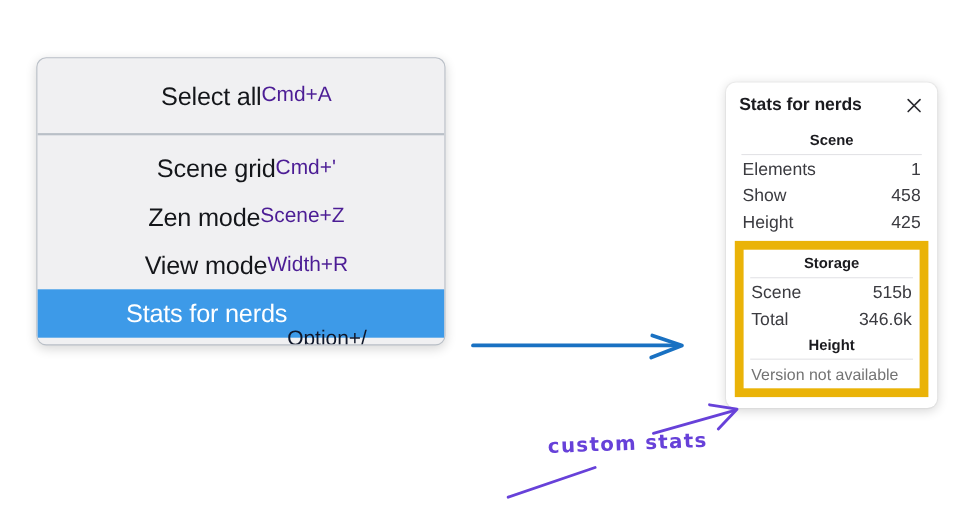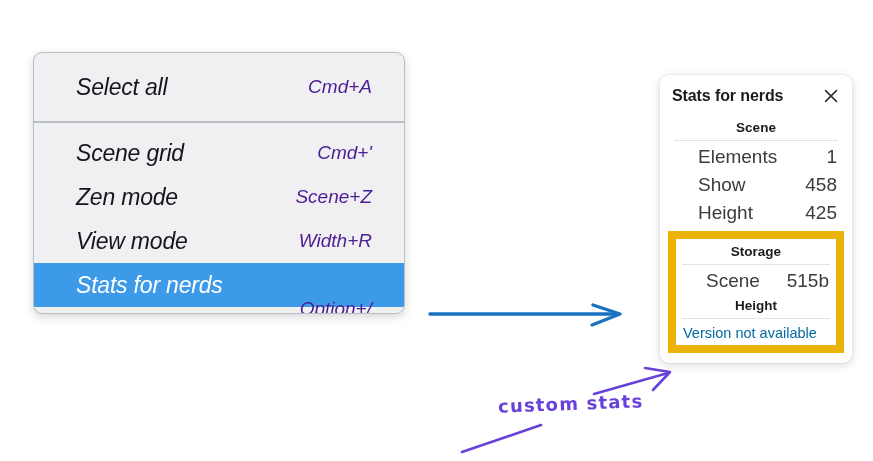--- a/index.html
+++ b/index.html
@@ -32,42 +32,41 @@
   .menu-group {
     padding: 8px 0 6px 0;
   }
   .menu-group.first {
     border-bottom: 2px solid #b9bfc7;
     padding: 12px 0 12px 0;
   }
   .menu-row {
     display: flex;
     align-items: center;
-    justify-content: space-between;
+    justify-content: center;
     height: 44px;
     padding: 0 32px 0 42px;
     box-sizing: border-box;
-    font-style: italic;
   }
   .menu-row .m-label {
     font-size: 23px;
     color: #14161a;
     letter-spacing: -0.2px;
     white-space: nowrap;
   }
   .menu-row .m-shortcut {
     font-size: 19px;
     color: #4c1d95;
     white-space: nowrap;
   }
   .menu-row.selected {
     background: #3d9ae8;
   }
   .menu-row.selected .m-label { color: #ffffff; }
-  .menu-row.selected .m-shortcut { color: #4c1d95; margin-top: 48px; }
+  .menu-row.selected .m-shortcut { color: #0f172a; margin-top: 48px; }
 
   
   #stats-panel {
     position: absolute;
     left: 660px;
     top: 75px;
     width: 192px;
     background: #ffffff;
     border-radius: 9px;
     box-shadow: 0 2px 10px rgba(0,0,0,0.16), 0 0 0 1px rgba(0,0,0,0.035);
@@ -105,29 +104,28 @@
   .hr {
     height: 1px;
     background: #e3e3e6;
     margin: 0 2px 2px 2px;
   }
   .stat-row {
     display: flex;
     align-items: center;
     justify-content: space-between;
     padding: 3px 3px;
-    font-size: 19px;
+    font-size: 16px;
     color: #3b3b40;
-    margin-left: 23px;
   }
   .stat-row .s-val { color: #3b3b40; }
   .full-row {
     padding: 4px 3px 1px 3px;
     font-size: 14.5px;
-    color: #0369a1;
+    color: #737373;
   }
 
   
   #custom-stats-box {
     border: 8px solid #eab308;
     margin: 4px -4px -4px -4px;
     padding: 2px 4px 3px 4px;
   }
 
   
@@ -213,20 +211,24 @@
 
   <div id="custom-stats-box">
 
     <div>
       <div class="section-heading">Storage</div>
       <div class="hr"></div>
       <div class="stat-row">
         <span class="s-lab">Scene</span>
         <span class="s-val">515b</span>
       </div>
+      <div class="stat-row">
+        <span class="s-lab">Total</span>
+        <span class="s-val">346.6k</span>
+      </div>
     </div>
 
     <div>
       <div class="section-heading">Height</div>
       <div class="hr"></div>
       <div class="full-row">Version not available</div>
     </div>
 
   </div>
 </div>

